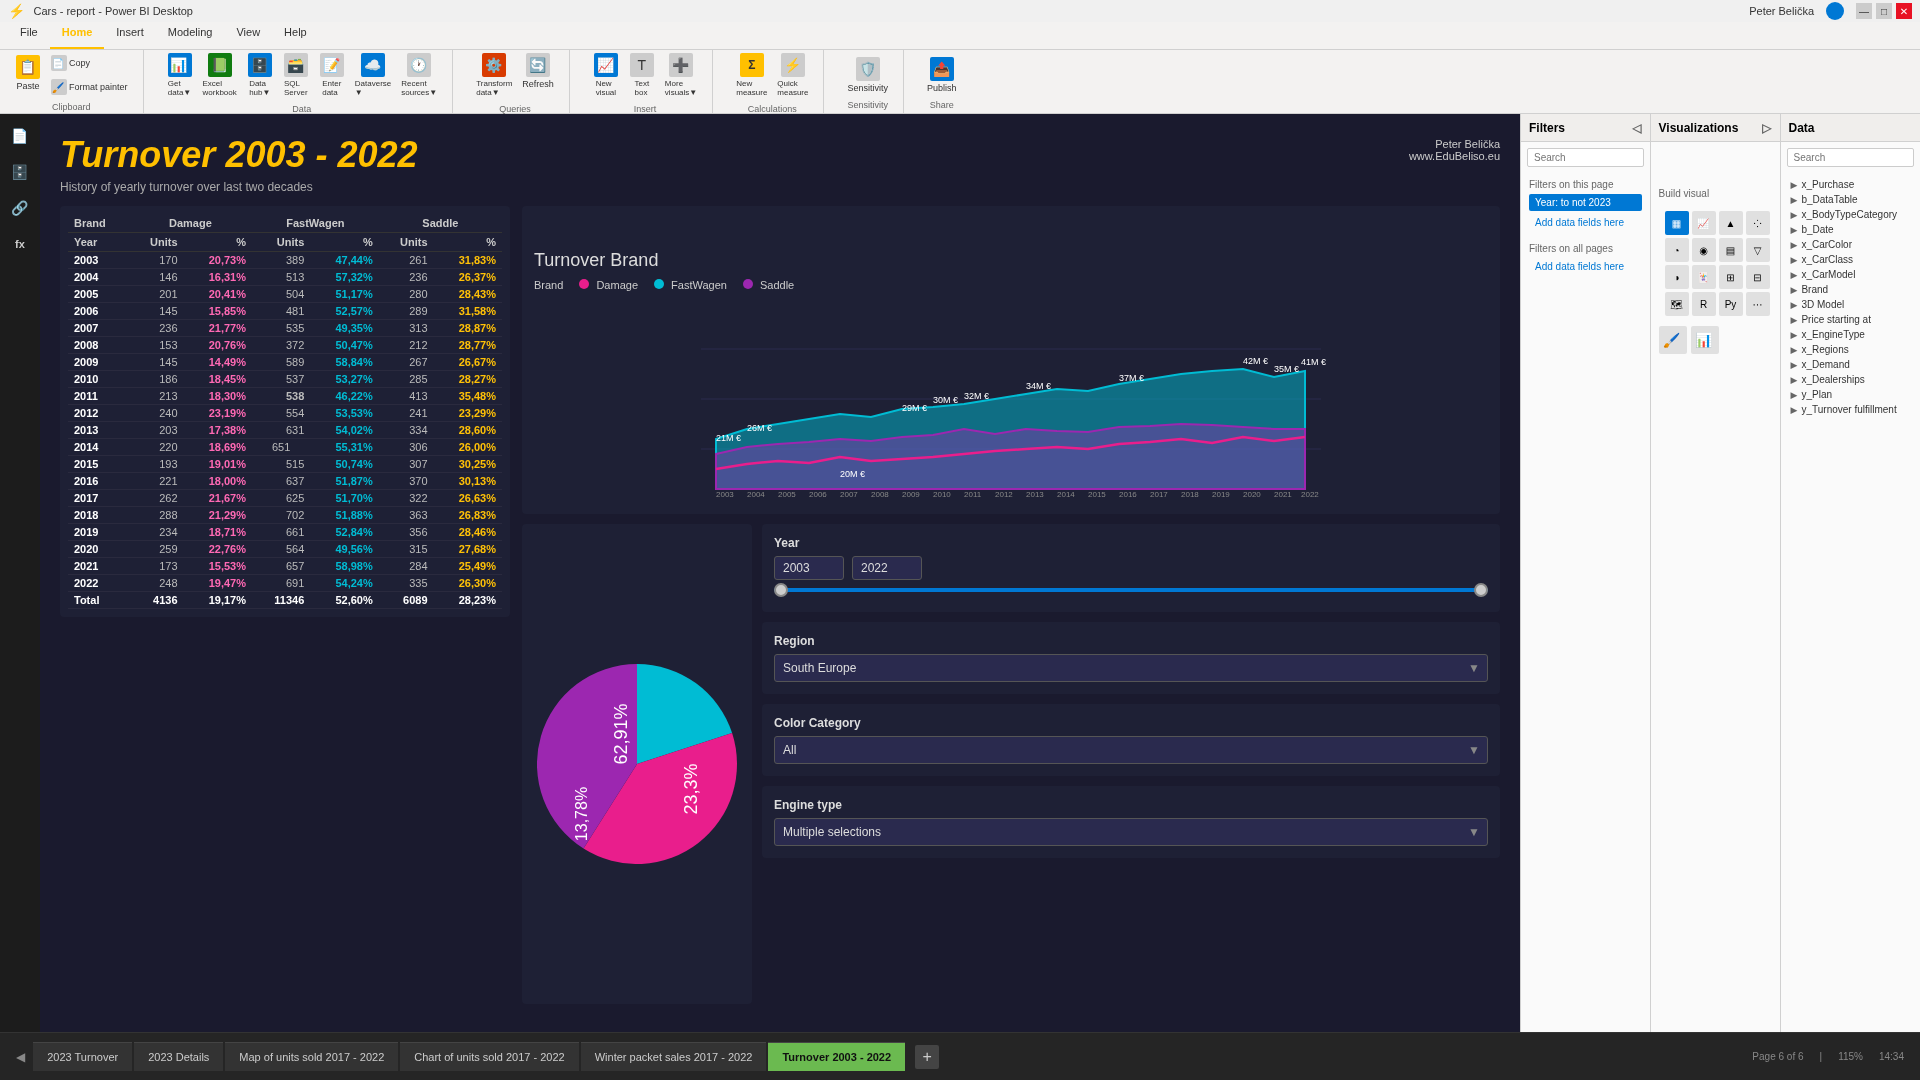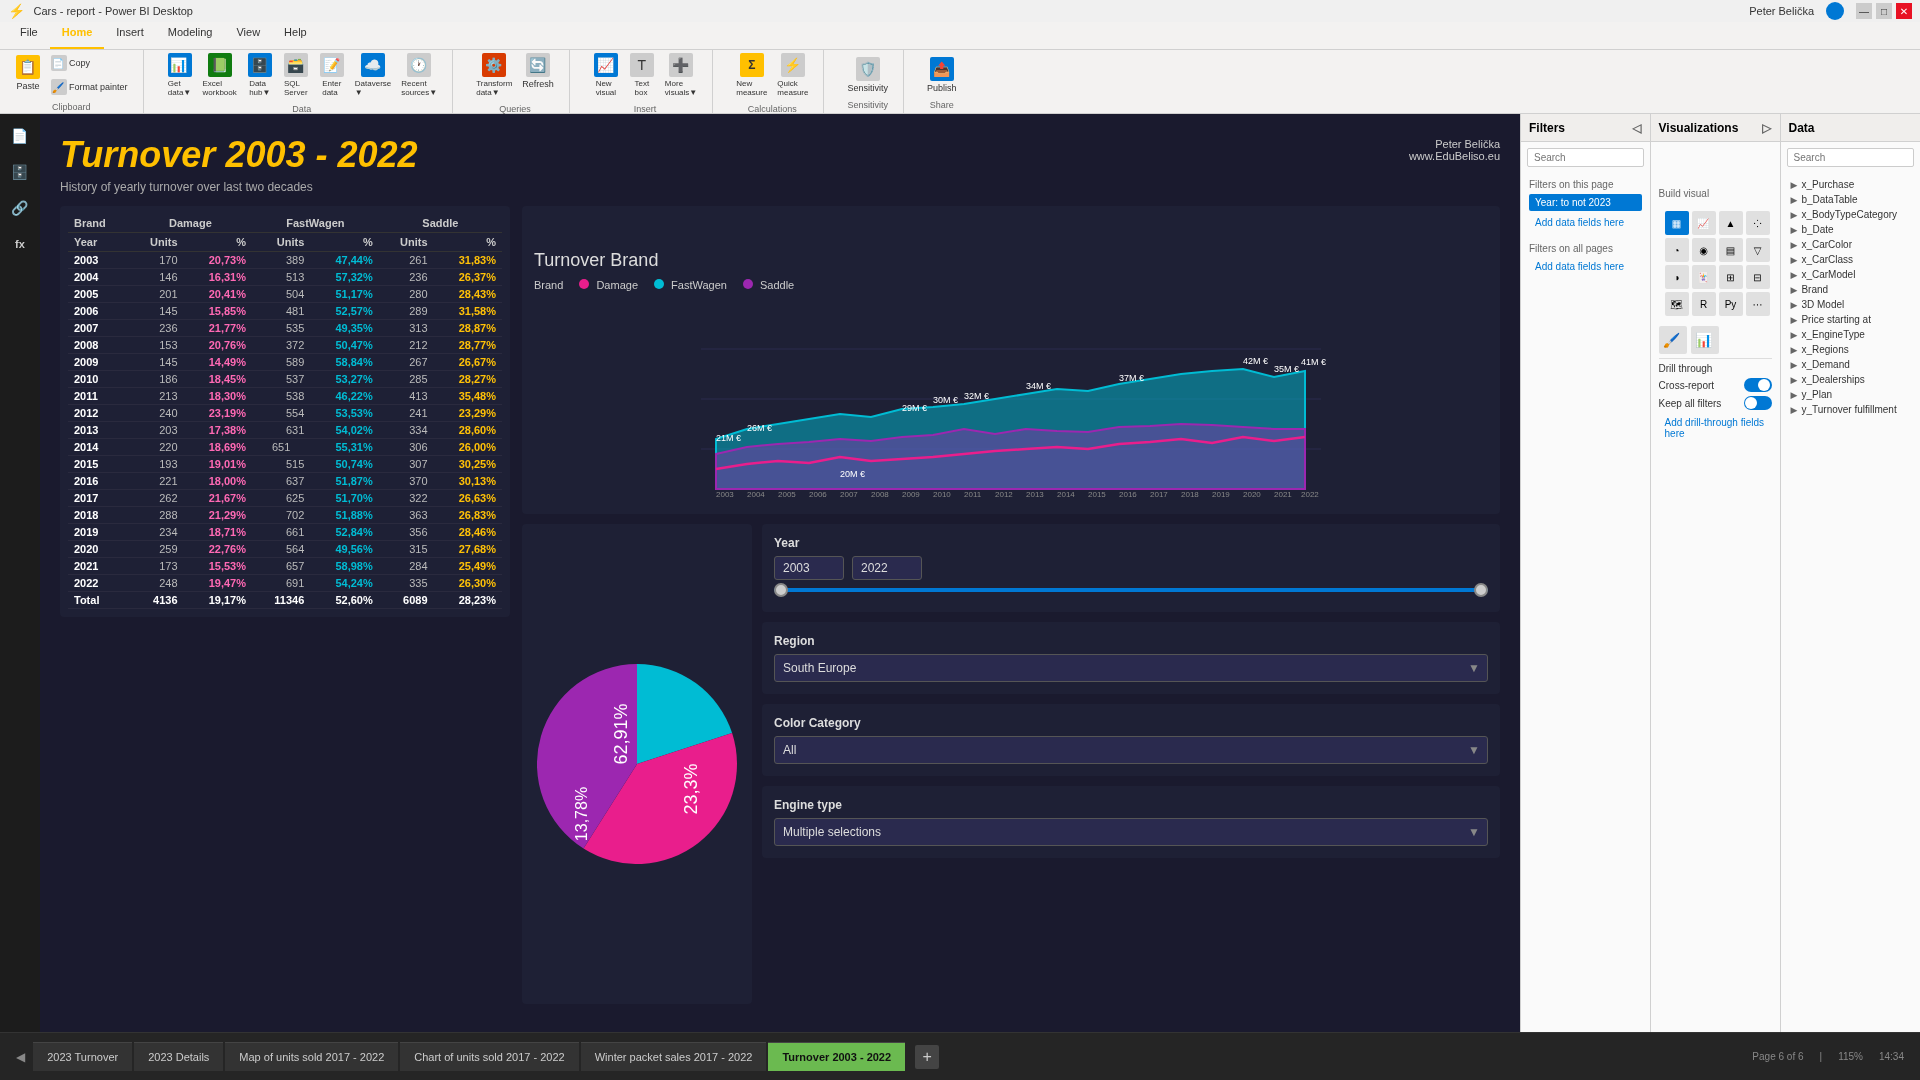--- a/index.html
+++ b/index.html
@@ -394,21 +394,21 @@
                   <td class="right pink">18,45%</td>
                   <td class="right" style="color: rgb(187, 187, 187);">537</td>
                   <td class="right cyan">53,27%</td>
                   <td class="right" style="color: rgb(187, 187, 187);">285</td>
                   <td class="right yellow">28,27%</td>
                 </tr>
                 <tr>
                   <td style="font-weight: 600; color: rgb(255, 255, 255);">2011</td>
                   <td class="right" style="color: rgb(187, 187, 187);">213</td>
                   <td class="right pink">18,30%</td>
-                  <td class="right" style="color: rgb(187, 187, 187);">538</td>
+                  <td class="right" style="color: rgb(187, 187, 187); font-weight: bold;">538</td>
                   <td class="right cyan">46,22%</td>
                   <td class="right" style="color: rgb(187, 187, 187);">413</td>
                   <td class="right yellow">35,48%</td>
                 </tr>
                 <tr>
                   <td style="font-weight: 600; color: rgb(255, 255, 255);">2012</td>
                   <td class="right" style="color: rgb(187, 187, 187);">240</td>
                   <td class="right pink">23,19%</td>
                   <td class="right" style="color: rgb(187, 187, 187);">554</td>
                   <td class="right cyan">53,53%</td>
@@ -715,38 +715,20 @@
           <div class="viz-icon">R</div>
           <div class="viz-icon">Py</div>
           <div class="viz-icon">⋯</div>
         </div>
 
         <div style="display:flex;gap:4px;padding:4px 0;">
           <div class="viz-icon" style="width:28px;height:28px;font-size:14px;">🖌️</div>
           <div class="viz-icon" style="width:28px;height:28px;font-size:14px;">📊</div>
         </div>
 
-        <div style="padding:4px 0;font-size:10px;color:#333;border-top:1px solid #ddd;">
-          <div style="display:flex;justify-content:space-between;align-items:center;margin-bottom:4px;">
-            <span>Drill through</span>
-          </div>
-          <div style="display:flex;justify-content:space-between;align-items:center;margin-bottom:4px;">
-            <span>Cross-report</span>
-            <div style="width:28px;height:14px;background:#0078d4;border-radius:7px;cursor:pointer;">
-              <div style="width:12px;height:12px;background:white;border-radius:50%;margin:1px 1px 1px 14px;"></div>
-            </div>
-          </div>
-          <div style="display:flex;justify-content:space-between;align-items:center;margin-bottom:4px;">
-            <span>Keep all filters</span>
-            <div style="width:28px;height:14px;background:#0078d4;border-radius:7px;cursor:pointer;">
-              <div style="width:12px;height:12px;background:white;border-radius:50%;margin:1px 14px 1px 1px;"></div>
-            </div>
-          </div>
-          <div class="filter-add">Add drill-through fields here</div>
-        </div>
       </div>
     </div>
 
     <div class="data-panel">
       <div class="panel-header">
         <span>Data</span>
       </div>
       <div class="panel-search">
         <input type="text" placeholder="Search" style="width: 100%; padding: 3px 6px; font-size: 10px; border: 1px solid rgb(204, 204, 204); border-radius: 2px;">
       </div>

